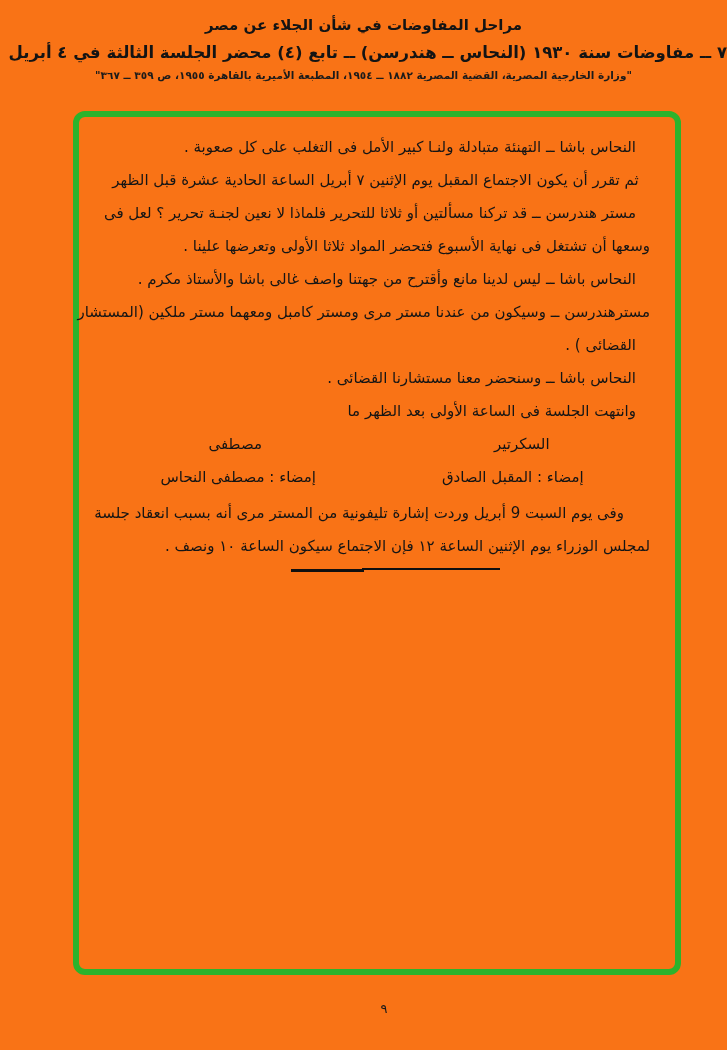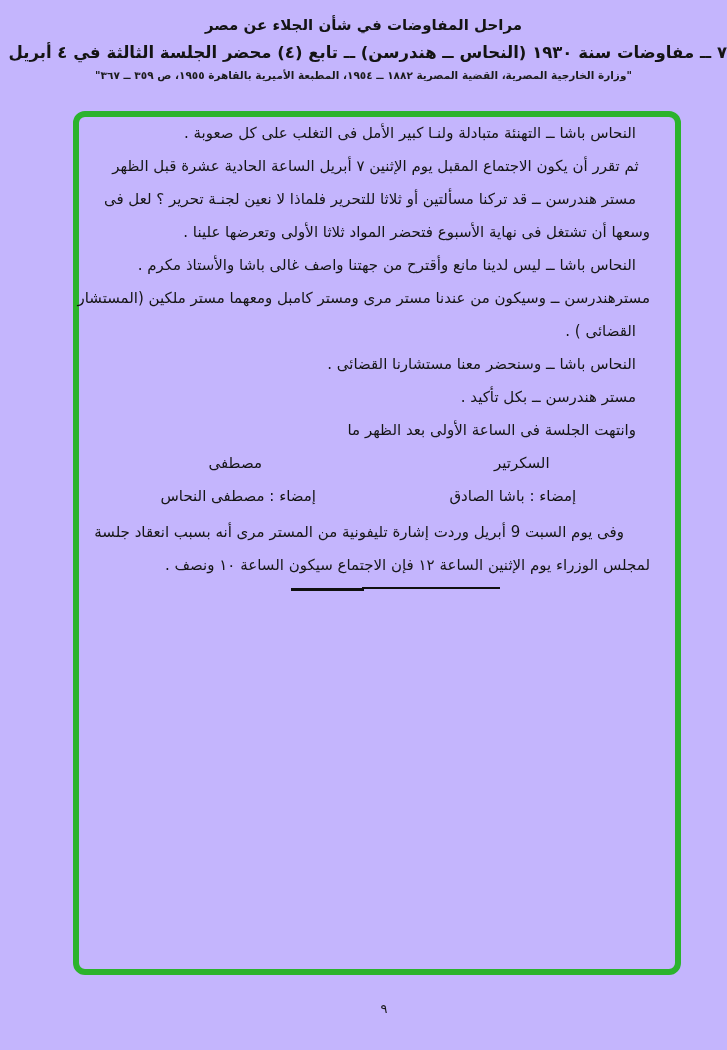--- a/index.html
+++ b/index.html
@@ -4,21 +4,21 @@
 <style>
   html,body{margin:0;padding:0;}
   body{
     background:#e8e8e8;
     font-family:"DejaVu Sans", sans-serif;
   }
   .page{
     position:relative;
     width:727px;height:1050px;
     margin:0 auto;
-    background:#c4b5fd;
+    background:#f97316;
     color:#141414;
     overflow:hidden;
   }
   
   .header{
     position:absolute;top:16px;left:0;right:0;
     direction:rtl;text-align:center;
   }
   .header-title{
     font-size:15px;font-weight:bold;letter-spacing:.2px;
@@ -38,21 +38,21 @@
     width:608px;height:864px;
     box-sizing:border-box;
     border:6px solid #2cb32c;
     border-radius:12px;
     background:transparent;
   }
   
   .doc-content{
     position:absolute;left:79px;top:117px;width:596px;
     box-sizing:border-box;
-    padding:4px 25px 0 22px;
+    padding:18px 25px 0 22px;
     direction:rtl;text-align:right;
   }
   .line{
     font-size:15px;line-height:24px;
     margin-bottom:9px;
     white-space:nowrap;
     color:#151515;
   }
   .ind-speaker{margin-right:14px;}
   .ind-small{margin-right:0;text-align:center;}
@@ -99,27 +99,26 @@
   <div class="doc-content">
 
     <div class="line ind-speaker">النحاس باشا ــ التهنئة متبادلة ولنـا كبير الأمل فى التغلب على كل صعوبة .</div>
     <div class="line ind-small">ثم تقرر أن يكون الاجتماع المقبل يوم الإثنين ٧ أبريل الساعة الحادية عشرة قبل الظهر</div>
     <div class="line ind-speaker">مستر هندرسن ــ قد تركنا مسألتين أو ثلاثا للتحرير فلماذا لا نعين لجنـة تحرير ؟ لعل فى</div>
     <div class="line">وسعها أن تشتغل فى نهاية الأسبوع فتحضر المواد ثلاثا الأولى وتعرضها علينا .</div>
     <div class="line ind-speaker">النحاس باشا ــ ليس لدينا مانع وأقترح من جهتنا واصف غالى باشا والأستاذ مكرم .</div>
     <div class="line">مسترهندرسن ــ وسيكون من عندنا مستر مرى ومستر كامبل ومعهما مستر ملكين (المستشار</div>
     <div class="line ind-speaker">القضائى ) .</div>
     <div class="line ind-speaker">النحاس باشا ــ وسنحضر معنا مستشارنا القضائى .</div>
-    <div class="line ind-speaker">مستر هندرسن ــ بكل تأكيد .</div>
     <div class="line ind-speaker">وانتهت الجلسة فى الساعة الأولى بعد الظهر ما</div>
 
     <div class="sig-block">
       <div class="sig-col sig-col-secretary">
         <div class="sig-title">السكرتير</div>
-        <div class="sig-name">إمضاء :  باشا الصادق</div>
+        <div class="sig-name">إمضاء :  المقبل الصادق</div>
       </div>
       <div class="sig-col sig-col-president">
         <div class="sig-title">مصطفى</div>
         <div class="sig-name">إمضاء :  مصطفى النحاس</div>
       </div>
     </div>
 
     <div class="postscript">
       <div class="line ind-post">وفى يوم السبت 9 أبريل وردت إشارة تليفونية من المستر مرى أنه بسبب انعقاد جلسة</div>
       <div class="line">لمجلس الوزراء يوم الإثنين الساعة ١٢ فإن الاجتماع سيكون الساعة ١٠ ونصف .</div>

